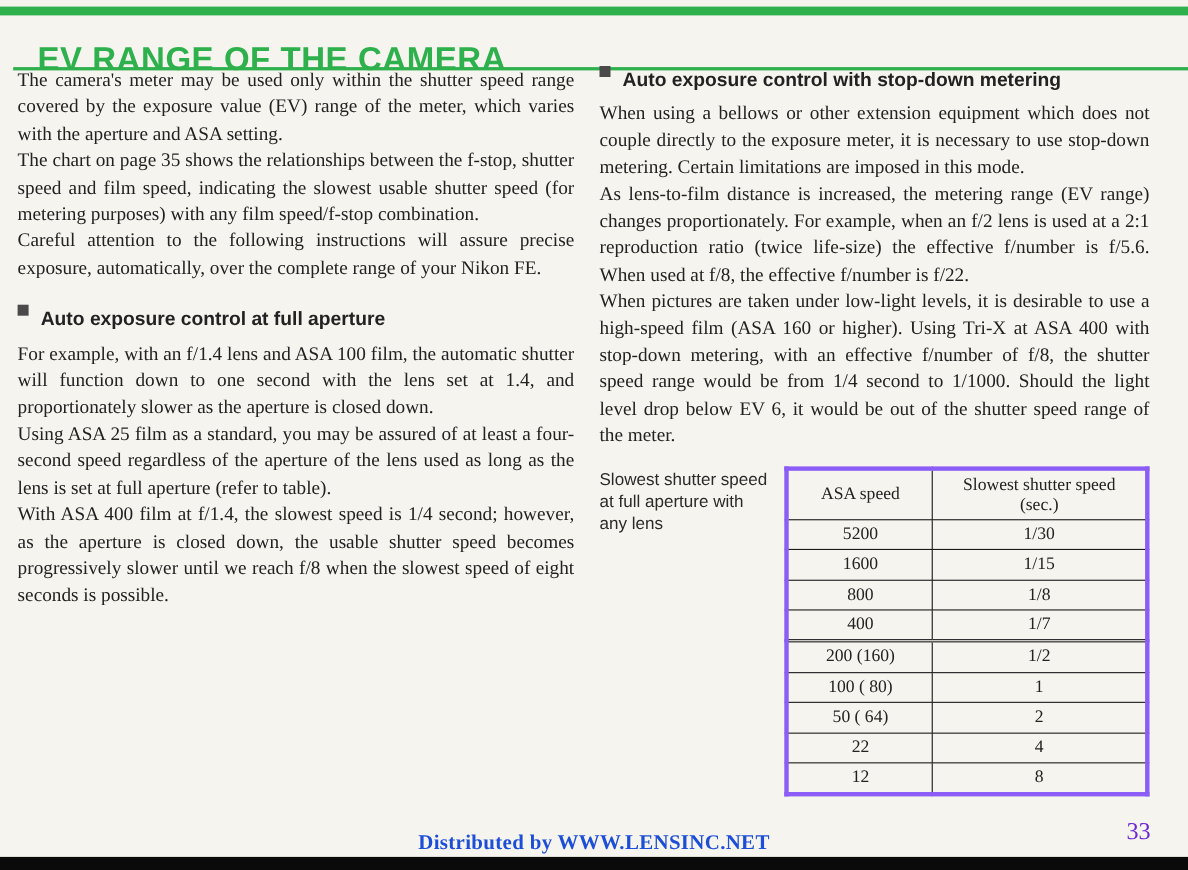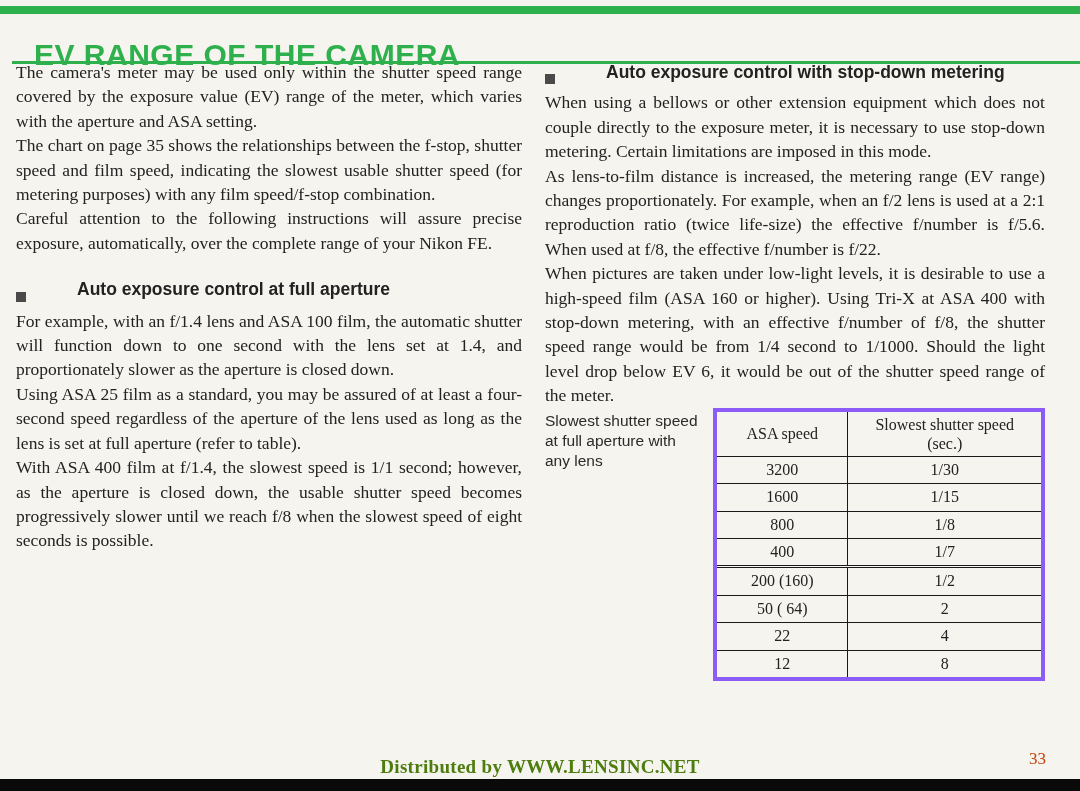--- a/index.html
+++ b/index.html
@@ -39,38 +39,38 @@
     top: 60px;
     font-size: 17.5px;
     line-height: 24.4px;
     text-align: justify;
   }
   .col-left  { left: 16px;  width: 506px; }
   .col-right { left: 545px; width: 500px; }
   .col p { margin: 0; }
   .section-heading {
     display: flex;
-    align-items: flex-end;
+    align-items: flex-start;
     font-family: "Liberation Sans", sans-serif;
     font-weight: bold;
     font-size: 17.5px;
     margin: 22px 0 7px 0;
     text-align: left;
-    gap: 40px;
   }
   .section-heading.first { margin-top: 0; margin-bottom: 6px; }
   .bullet-square {
     display: inline-block;
     width: 10px; height: 10px;
     background: #4a4a4a;
     margin-right: 11px;
     flex: 0 0 auto;
   }
   .table-area {
     display: flex;
+    margin-top: 16px;
     text-align: left;
   }
   .tbl-caption {
     width: 168px;
     flex: 0 0 auto;
     font-family: "Liberation Sans", sans-serif;
     font-size: 15.5px;
     line-height: 20px;
     padding-top: 3px;
     color: #2a2a2a;
@@ -95,28 +95,28 @@
   .footer-strip {
     position: absolute;
     left: 0; bottom: 13px;
     width: 100%;
     text-align: center;
   }
   .distributed {
     font-family: "Liberation Serif", serif;
     font-weight: bold;
     font-size: 19px;
-    color: #4d7c0f;
+    color: #1d4ed8;
     letter-spacing: 0.3px;
   }
   .page-number {
     position: absolute;
     right: 34px; bottom: 22px;
-    font-size: 17px;
-    color: #c2410c;
+    font-size: 22px;
+    color: #6d28d9;
   }
   .bottom-strip {
     position: absolute;
     left: 0; bottom: 0;
     width: 100%; height: 12px;
     background: #0a0a0a;
   }
 </style>
 </head>
 <body>
@@ -131,21 +131,21 @@
     <p>The camera's meter may be used only within the shutter speed range covered by the exposure value (EV) range of the meter, which varies with the aperture and ASA setting.</p>
     <p>The chart on page 35 shows the relationships between the f-stop, shutter speed and film speed, indicating the slowest usable shutter speed (for metering purposes) with any film speed/f-stop combination.</p>
     <p>Careful attention to the following instructions will assure precise exposure, automatically, over the complete range of your Nikon FE.</p>
 
     <div class="section-heading">
       <span class="bullet-square"></span>
       <span>Auto exposure control at full aperture</span>
     </div>
     <p>For example, with an f/1.4 lens and ASA 100 film, the automatic shutter will function down to one second with the lens set at 1.4, and proportionately slower as the aperture is closed down.</p>
     <p>Using ASA 25 film as a standard, you may be assured of at least a four-second speed regardless of the aperture of the lens used as long as the lens is set at full aperture (refer to table).</p>
-    <p>With ASA 400 film at f/1.4, the slowest speed is 1/1 second; however, as the aperture is closed down, the usable shutter speed becomes progressively slower until we reach f/8 when the slowest speed of eight seconds is possible.</p>
+    <p>With ASA 400 film at f/1.4, the slowest speed is 1/4 second; however, as the aperture is closed down, the usable shutter speed becomes progressively slower until we reach f/8 when the slowest speed of eight seconds is possible.</p>
   </div>
 
   <div class="col col-right">
     <div class="section-heading first">
       <span class="bullet-square"></span>
       <span>Auto exposure control with stop-down metering</span>
     </div>
     <p>When using a bellows or other extension equipment which does not couple directly to the exposure meter, it is necessary to use stop-down metering. Certain limitations are imposed in this mode.</p>
     <p>As lens-to-film distance is increased, the metering range (EV range) changes proportionately. For example, when an f/2 lens is used at a 2:1 reproduction ratio (twice life-size) the effective f/number is f/5.6. When used at f/8, the effective f/number is f/22.</p>
     <p>When pictures are taken under low-light levels, it is desirable to use a high-speed film (ASA 160 or higher). Using Tri-X at ASA 400 with stop-down metering, with an effective f/number of f/8, the shutter speed range would be from 1/4 second to 1/1000. Should the light level drop below EV 6, it would be out of the shutter speed range of the meter.</p>
@@ -159,38 +159,42 @@
       <table class="asa-table">
         <thead>
           <tr>
             <th class="c1">ASA speed</th>
             <th class="c2">Slowest shutter speed
 (sec.)</th>
           </tr>
         </thead>
         <tbody>
           <tr>
-            <td>3200</td>
+            <td>5200</td>
             <td>1/30</td>
           </tr>
           <tr>
             <td>1600</td>
             <td>1/15</td>
           </tr>
           <tr>
             <td>800</td>
             <td>1/8</td>
           </tr>
           <tr>
             <td>400</td>
             <td>1/7</td>
           </tr>
           <tr>
             <td>200 (160)</td>
             <td>1/2</td>
+          </tr>
+          <tr>
+            <td>100 ( 80)</td>
+            <td>1</td>
           </tr>
           <tr>
             <td>50 ( 64)</td>
             <td>2</td>
           </tr>
           <tr>
             <td>22</td>
             <td>4</td>
           </tr>
           <tr>

